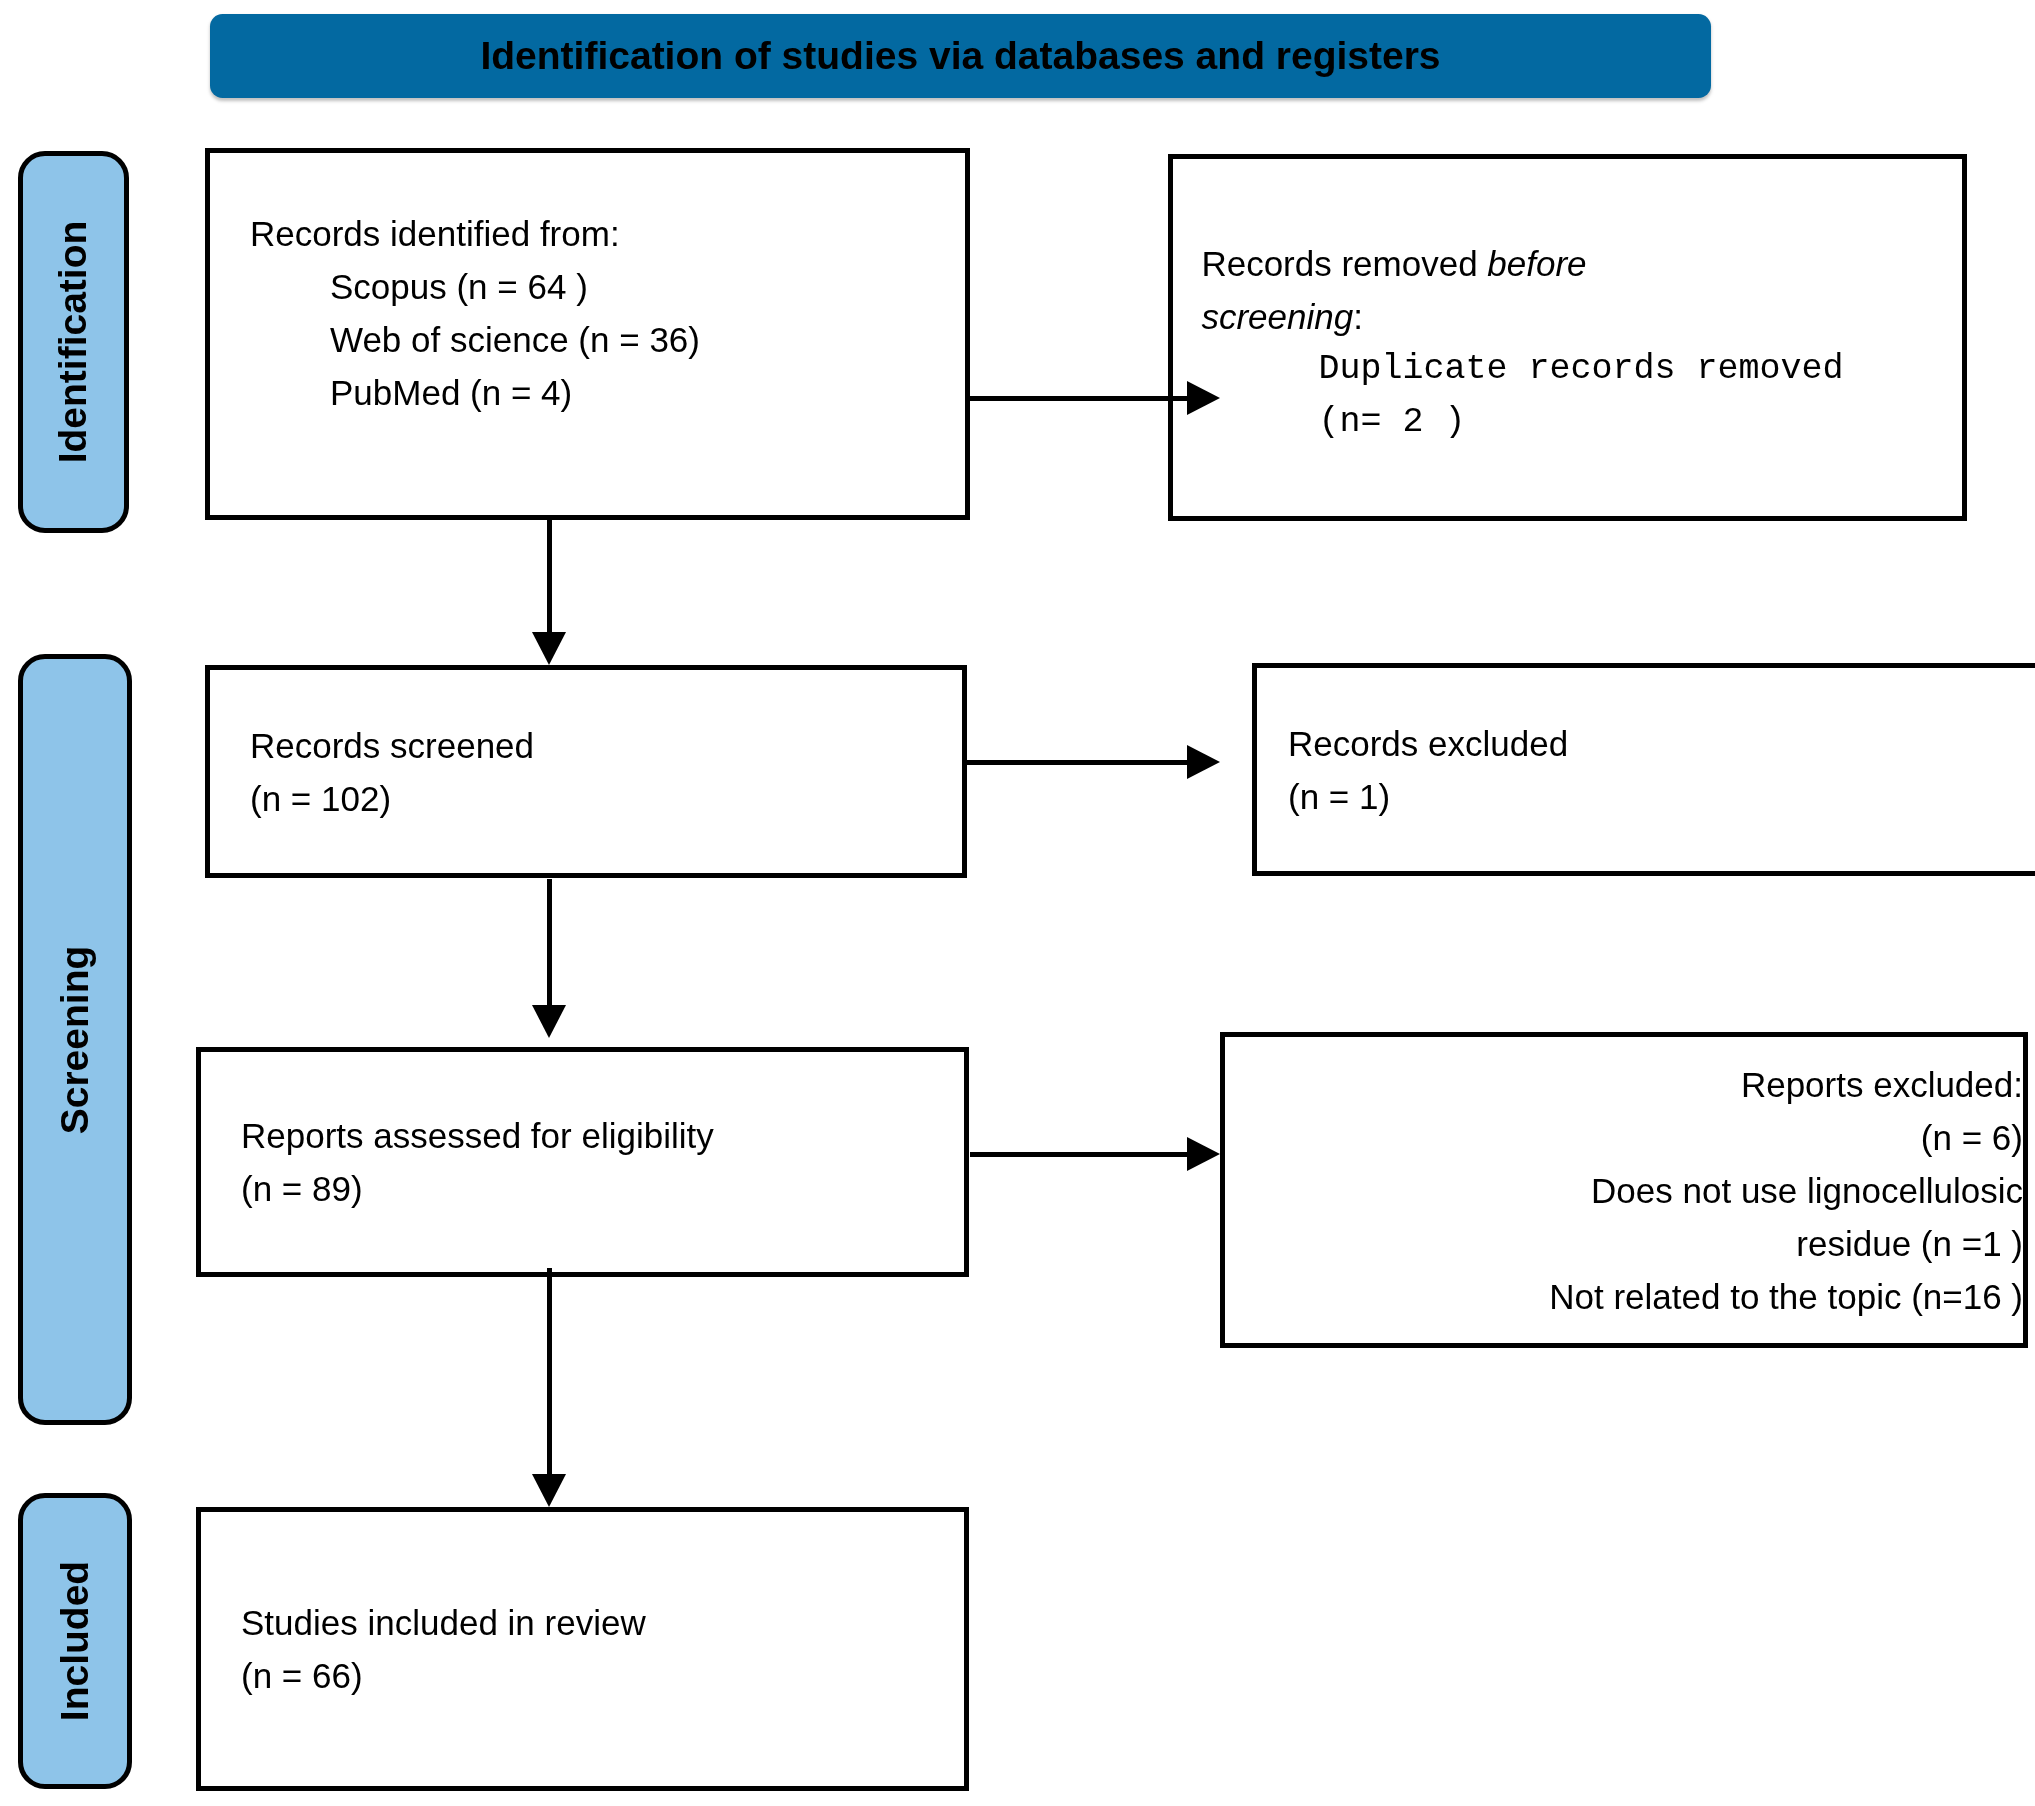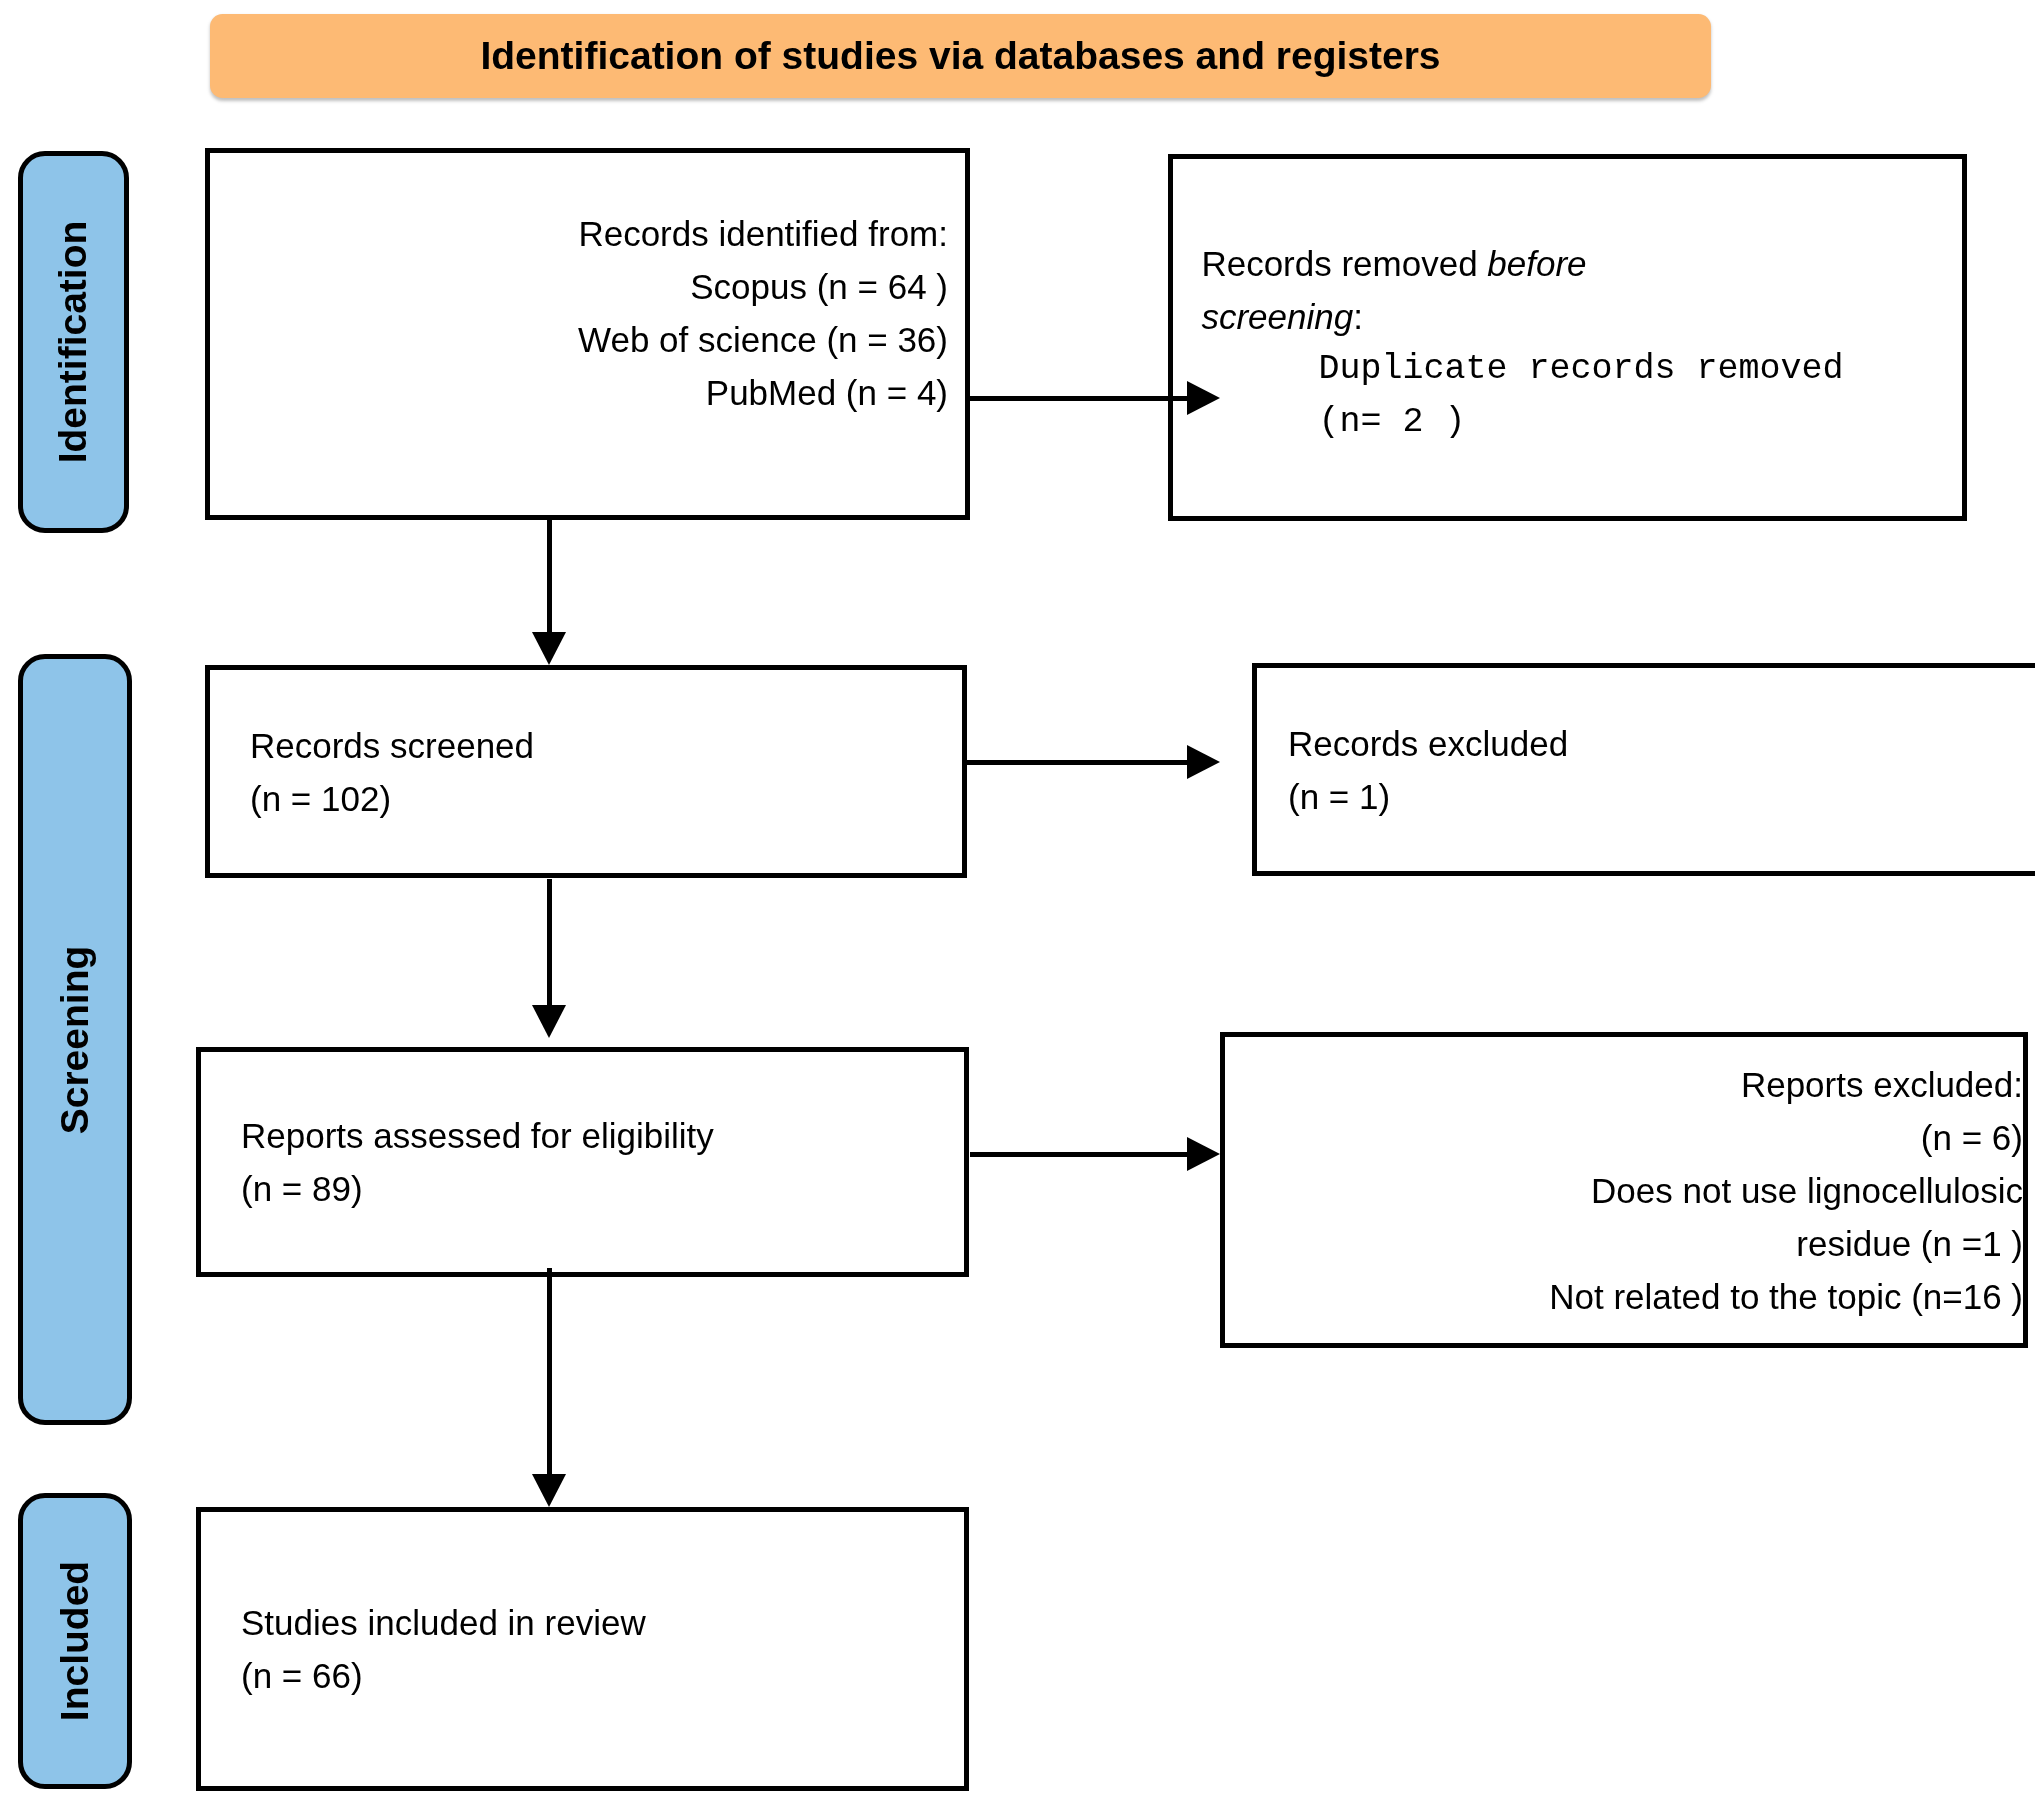--- a/index.html
+++ b/index.html
@@ -8,21 +8,21 @@
     width:2035px;
     height:1806px;
     background:#ffffff;
     font-family:"Liberation Sans", sans-serif;
     color:#000;
   }
   .title{
     position:absolute;
     left:210px; top:14.2px;
     width:1501px; height:84px;
-    background:#fdba74;
+    background:#0369a1;
     border-radius:12.5px;
     display:flex; align-items:center; justify-content:center;
     font-size:39px; font-weight:bold;
     box-shadow:0 2.3px 3.4px rgba(0,0,0,0.25);
   }
   .stage{
     position:absolute;
     background:#8EC4E9;
     border:5.1px solid #000;
     border-radius:27px;
@@ -74,21 +74,21 @@
   <div class="stage" style="left:18px; top:151px; width:111px; height:382px;">
     <span>Identification</span>
   </div>
   <div class="stage" style="left:18px; top:654px; width:114px; height:771px;">
     <span>Screening</span>
   </div>
   <div class="stage" style="left:18px; top:1493px; width:114px; height:296px;">
     <span>Included</span>
   </div>
 
-  <div class="box top-align" style="left:205px; top:148px; width:765px; height:372px; padding:54px 17px 0 40px;align-items:flex-end;">
+  <div class="box top-align" style="left:205px; top:148px; width:765px; height:372px; padding:54px 17px 0 40px;">
     <div class="line">Records identified from:</div>
     <div class="line ind1">Scopus (n = 64 )</div>
     <div class="line ind1">Web of science (n = 36)</div>
     <div class="line ind1">PubMed (n = 4)</div>
   </div>
 
   <div class="box" style="left:1168px; top:154px; width:799px; height:367px; padding:11.4px 17px 0 28.4px;">
     <div class="line"><span>Records removed </span><span class="it">before</span></div>
     <div class="line"><span class="it">screening</span><span>:</span></div>
     <div class="line ind2">Duplicate records removed</div>

